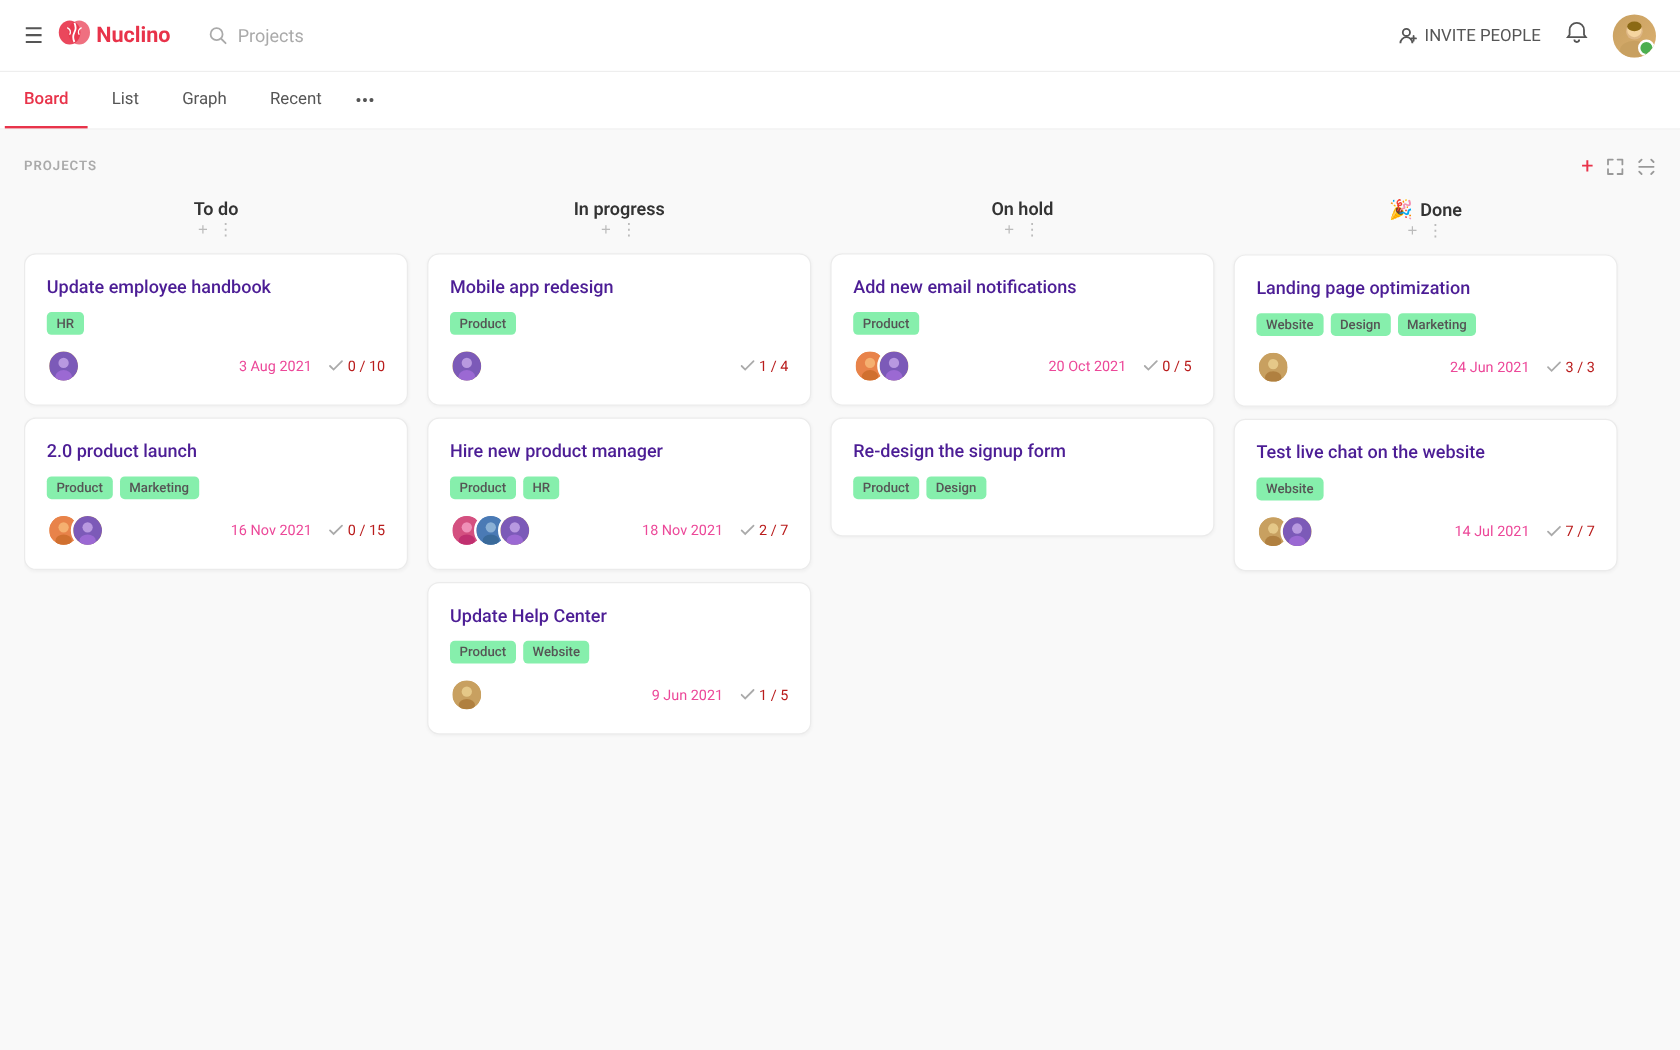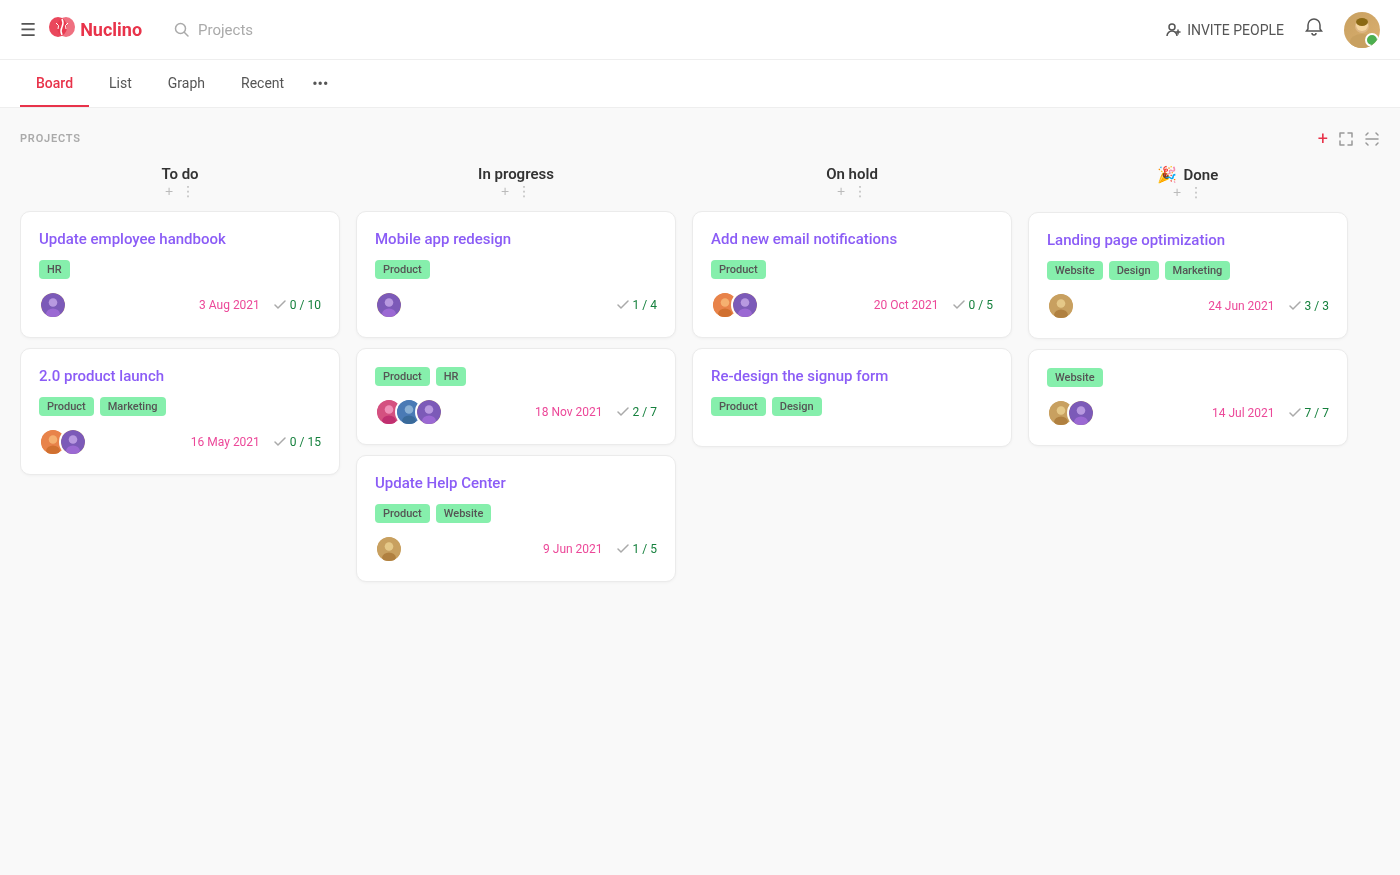--- a/index.html
+++ b/index.html
@@ -17,21 +17,21 @@
     .logo-text { color: #e8334a; font-weight: 700; font-size: 18px; }
     .search-bar { display: flex; align-items: center; gap: 8px; color: #aaa; font-size: 15px; margin-left: 20px; }
     .search-bar svg { color: #aaa; }
     .header-right { display: flex; align-items: center; gap: 20px; }
     .invite-btn { display: flex; align-items: center; gap: 6px; color: #555; font-size: 14px; cursor: pointer; }
     .notif-icon { font-size: 20px; color: #555; cursor: pointer; position: relative; }
     .avatar-header { width: 36px; height: 36px; border-radius: 50%; background: #c8a87a; overflow: hidden; position: relative; cursor: pointer; }
     .avatar-header::after { content: ''; width: 10px; height: 10px; background: #4caf50; border-radius: 50%; position: absolute; bottom: 1px; right: 1px; border: 2px solid #fff; }
 
     
-    .tabs { display: flex; align-items: center; padding: 0 20px; background: #fff; border-bottom: 1px solid #eee; gap: 4px; }
+    .tabs { display: flex; align-items: center; padding: 0 4px; background: #fff; border-bottom: 1px solid #eee; gap: 4px; }
     .tab { padding: 14px 16px; font-size: 14px; color: #555; cursor: pointer; border-bottom: 2px solid transparent; }
     .tab.active { color: #e8334a; border-bottom: 2px solid #e8334a; font-weight: 500; }
     .tab-more { padding: 14px 8px; color: #555; cursor: pointer; font-size: 16px; }
 
     
     .content { padding: 20px; }
 
     
     .projects-header { display: flex; align-items: center; justify-content: space-between; margin-bottom: 16px; }
     .projects-label { font-size: 11px; font-weight: 600; color: #aaa; letter-spacing: 0.8px; text-transform: uppercase; }
@@ -41,27 +41,27 @@
     
     .board { display: flex; gap: 16px; overflow-x: auto; }
     .column { flex: 0 0 320px; }
     .column-header { display: flex; align-items: center; margin-bottom: 12px; flex-direction: column; }
     .column-title { flex: 1; font-size: 15px; font-weight: 600; color: #333; display: flex; align-items: center; gap: 6px; }
     .column-actions { display: flex; align-items: center; gap: 8px; color: #bbb; }
     .column-action-btn { cursor: pointer; font-size: 14px; color: #bbb; background: none; border: none; }
 
     
     .card { background: #fff; border-radius: 10px; padding: 18px; margin-bottom: 10px; border: 1px solid #ebebeb; box-shadow: 0 1px 3px rgba(0,0,0,0.04); }
-    .card-title { font-size: 15px; font-weight: 500; color: #8b5cf6; margin-bottom: 12px; }
+    .card-title { font-size: 15px; font-weight: 500; color: #4c1d95; margin-bottom: 12px; }
     .tags { display: flex; gap: 6px; flex-wrap: wrap; margin-bottom: 12px; }
     .tag { background: #86efac; color: #555; font-size: 11px; padding: 3px 8px; border-radius: 4px; font-weight: 500; }
     .card-footer { display: flex; align-items: center; justify-content: space-between; }
     .card-meta { display: flex; align-items: center; gap: 14px; }
     .card-date { font-size: 12px; color: #ec4899; }
-    .card-tasks { font-size: 12px; color: #15803d; display: flex; align-items: center; gap: 4px; }
+    .card-tasks { font-size: 12px; color: #b91c1c; display: flex; align-items: center; gap: 4px; }
 
     
     .av-purple { background: linear-gradient(135deg, #6b4fa0, #9b69d3); }
 
     
     .avatar-face {
       width: 28px; height: 28px; border-radius: 50%; border: 2px solid #fff;
       background: #c8a87a; display: flex; align-items: center; justify-content: center;
       font-size: 13px; overflow: hidden; flex-shrink: 0;
     }
@@ -207,21 +207,21 @@
             </div>
             <div class="avatar-face av-purple">
               <svg width="28" height="28" viewBox="0 0 28 28" fill="none">
                 <circle cx="14" cy="14" r="14" fill="#7c5ab8"></circle>
                 <circle cx="14" cy="11" r="5" fill="#b899e0"></circle>
                 <ellipse cx="14" cy="24" rx="8" ry="6" fill="#9b69d3"></ellipse>
               </svg>
             </div>
           </div>
           <div class="card-meta">
-            <span class="card-date">16 May 2021</span>
+            <span class="card-date">16 Nov 2021</span>
             <span class="card-tasks">
               <svg width="12" height="12" viewBox="0 0 12 12">
                 <polyline points="1,6 4,9 11,2" stroke="#aaa" stroke-width="1.5" fill="none" stroke-linecap="round"></polyline>
               </svg>
               0 / 15
             </span>
           </div>
         </div>
       </div>
     </div>
@@ -257,20 +257,21 @@
               <svg width="12" height="12" viewBox="0 0 12 12">
                 <polyline points="1,6 4,9 11,2" stroke="#aaa" stroke-width="1.5" fill="none" stroke-linecap="round"></polyline>
               </svg>
               1 / 4
             </span>
           </div>
         </div>
       </div>
 
       <div class="card">
+        <div class="card-title">Hire new product manager</div>
         <div class="tags">
           <span class="tag">Product</span>
           <span class="tag">HR</span>
         </div>
         <div class="card-footer">
           <div class="avatars-group">
             <div class="avatar-face" style="background: linear-gradient(135deg, #d45080, #e870a0);">
               <svg width="28" height="28" viewBox="0 0 28 28" fill="none">
                 <circle cx="14" cy="14" r="14" fill="#d45080"></circle>
                 <circle cx="14" cy="11" r="5" fill="#f090b8"></circle>
@@ -422,20 +423,21 @@
               <svg width="12" height="12" viewBox="0 0 12 12">
                 <polyline points="1,6 4,9 11,2" stroke="#aaa" stroke-width="1.5" fill="none" stroke-linecap="round"></polyline>
               </svg>
               3 / 3
             </span>
           </div>
         </div>
       </div>
 
       <div class="card">
+        <div class="card-title">Test live chat on the website</div>
         <div class="tags">
           <span class="tag">Website</span>
         </div>
         <div class="card-footer">
           <div class="avatars-group">
             <div class="avatar-face" style="background: linear-gradient(135deg, #c8a060, #dbb880);">
               <svg width="28" height="28" viewBox="0 0 28 28" fill="none">
                 <circle cx="14" cy="14" r="14" fill="#c8a060"></circle>
                 <circle cx="14" cy="11" r="5" fill="#e5c888"></circle>
                 <ellipse cx="14" cy="24" rx="8" ry="6" fill="#b08040"></ellipse>

